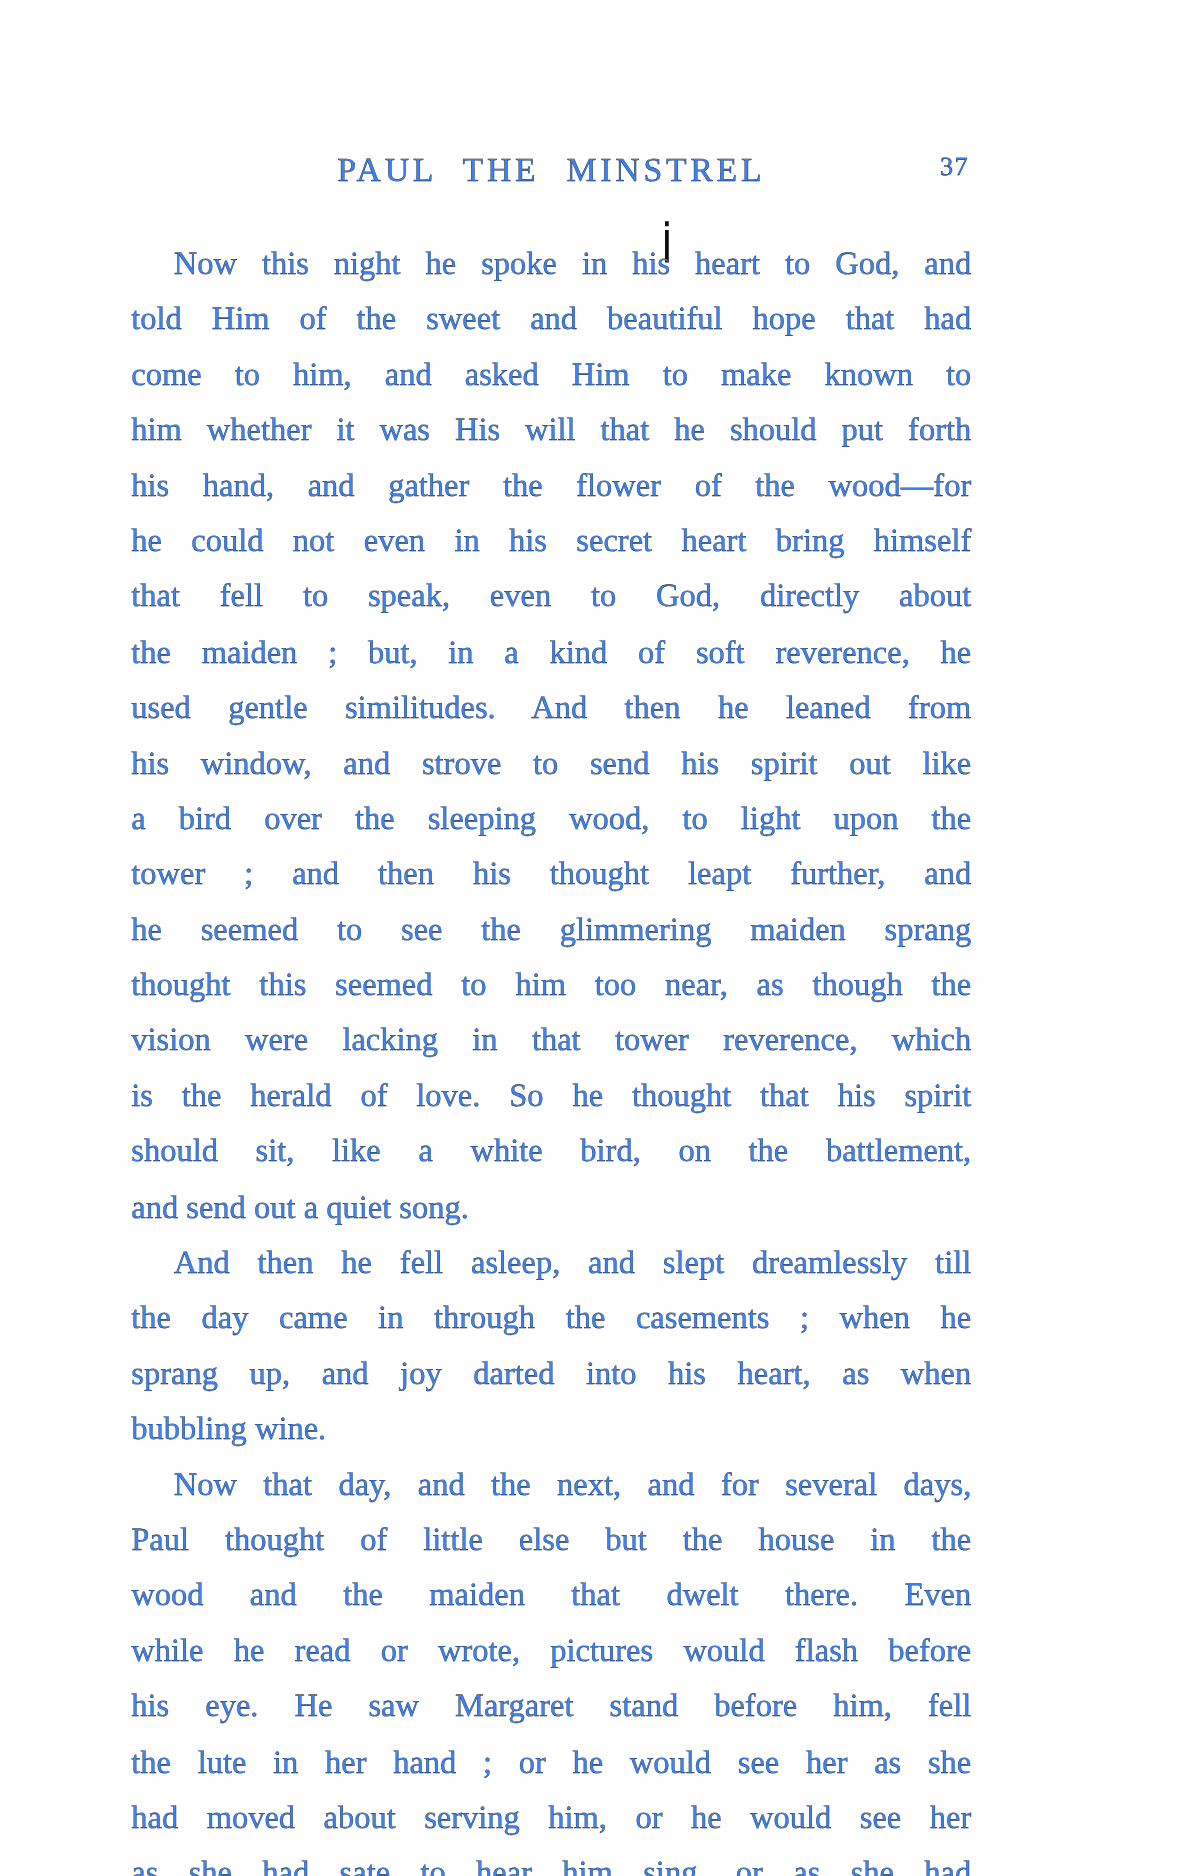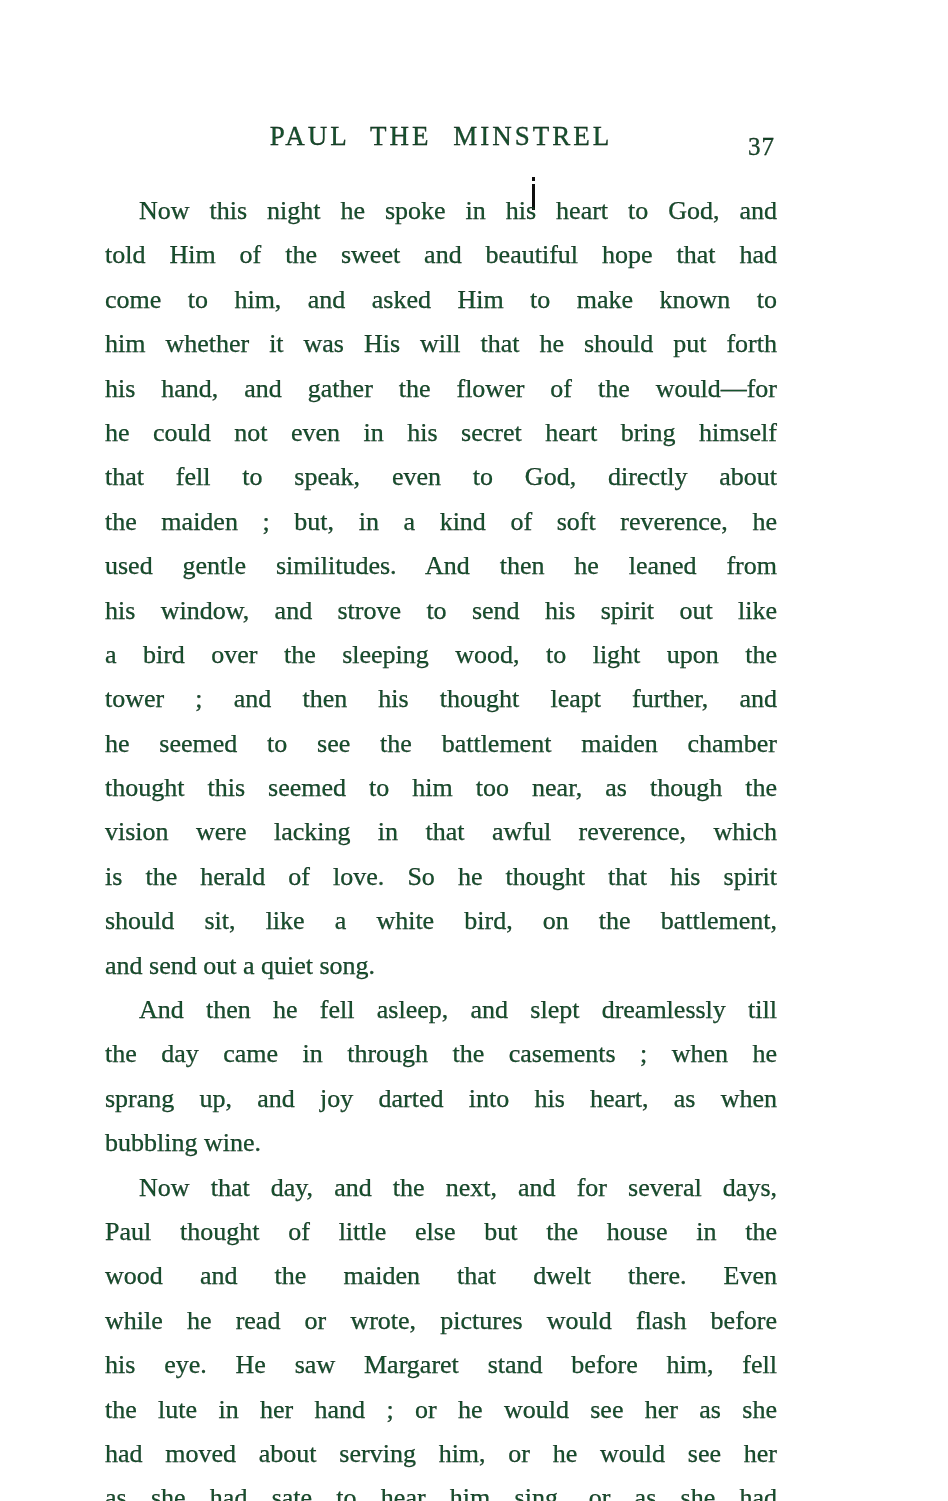--- a/index.html
+++ b/index.html
@@ -6,21 +6,21 @@
     margin: 0;
     padding: 0;
     background: #ffffff;
   }
   .page {
     position: relative;
     width: 948px;
     height: 1501px;
     background: #ffffff;
     font-family: "Liberation Serif", serif;
-    color: #14532d;
+    color: #3b82f6;
     overflow: hidden;
   }
   
   .header {
     position: absolute;
     left: 105px;
     top: 121px;
     width: 672px;
     height: 36px;
   }
@@ -32,22 +32,22 @@
     text-align: center;
     font-size: 27px;
     letter-spacing: 3px;
     word-spacing: 12px;
     -webkit-text-stroke: 0.3px #0e0e0e;
     white-space: nowrap;
   }
   .page-number {
     position: absolute;
     right: 2px;
-    top: 12px;
-    font-size: 25px;
+    top: 0;
+    font-size: 21px;
     letter-spacing: 1px;
     -webkit-text-stroke: 0.3px #0e0e0e;
   }
   
   .text-block {
     position: absolute;
     left: 105px;
     top: 183px;
     width: 672px;
     font-size: 26px;
@@ -96,31 +96,31 @@
 
   <div class="print-artifact"></div>
 
   <div class="text-block">
 
     <div class="paragraph">
       <div class="line indent">Now this night he spoke in his heart to God, and</div>
       <div class="line">told Him of the sweet and beautiful hope that had</div>
       <div class="line">come to him, and asked Him to make known to</div>
       <div class="line">him whether it was His will that he should put forth</div>
-      <div class="line">his hand, and gather the flower of the would—for</div>
+      <div class="line">his hand, and gather the flower of the wood—for</div>
       <div class="line">he could not even in his secret heart bring himself</div>
       <div class="line">that fell to speak, even to God, directly about</div>
       <div class="line">the maiden ; but, in a kind of soft reverence, he</div>
       <div class="line">used gentle similitudes. And then he leaned from</div>
       <div class="line">his window, and strove to send his spirit out like</div>
       <div class="line">a bird over the sleeping wood, to light upon the</div>
       <div class="line">tower ; and then his thought leapt further, and</div>
-      <div class="line">he seemed to see the battlement maiden chamber</div>
+      <div class="line">he seemed to see the glimmering maiden sprang</div>
       <div class="line">thought this seemed to him too near, as though the</div>
-      <div class="line">vision were lacking in that awful reverence, which</div>
+      <div class="line">vision were lacking in that tower reverence, which</div>
       <div class="line">is the herald of love. So he thought that his spirit</div>
       <div class="line">should sit, like a white bird, on the battlement,</div>
       <div class="line flush">and send out a quiet song.</div>
     </div>
 
     <div class="paragraph">
       <div class="line indent">And then he fell asleep, and slept dreamlessly till</div>
       <div class="line">the day came in through the casements ; when he</div>
       <div class="line">sprang up, and joy darted into his heart, as when</div>
       <div class="line flush">bubbling wine.</div>

